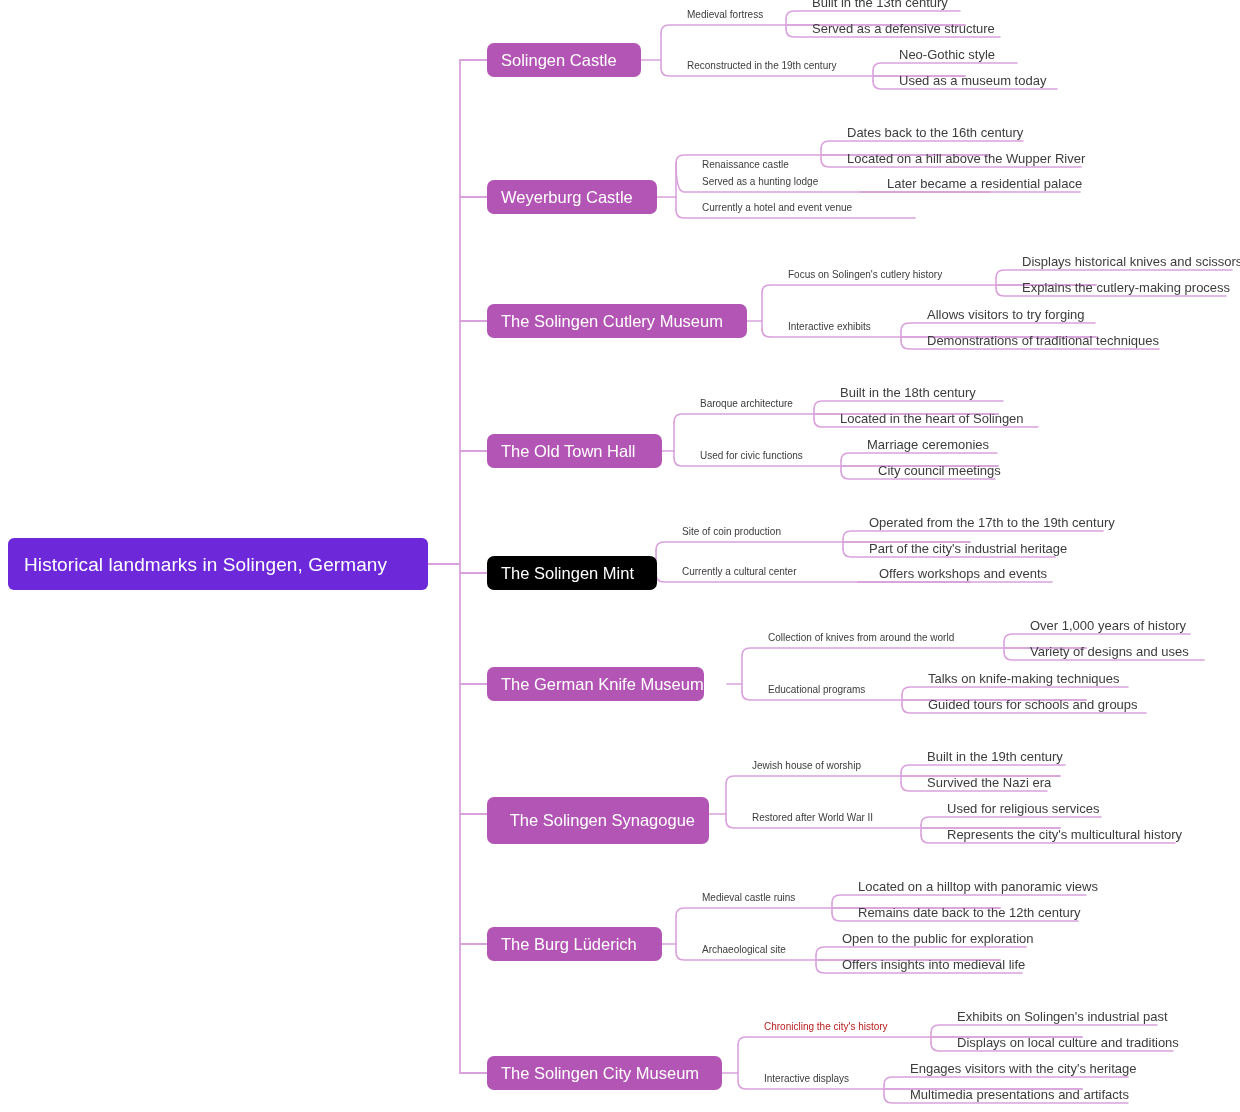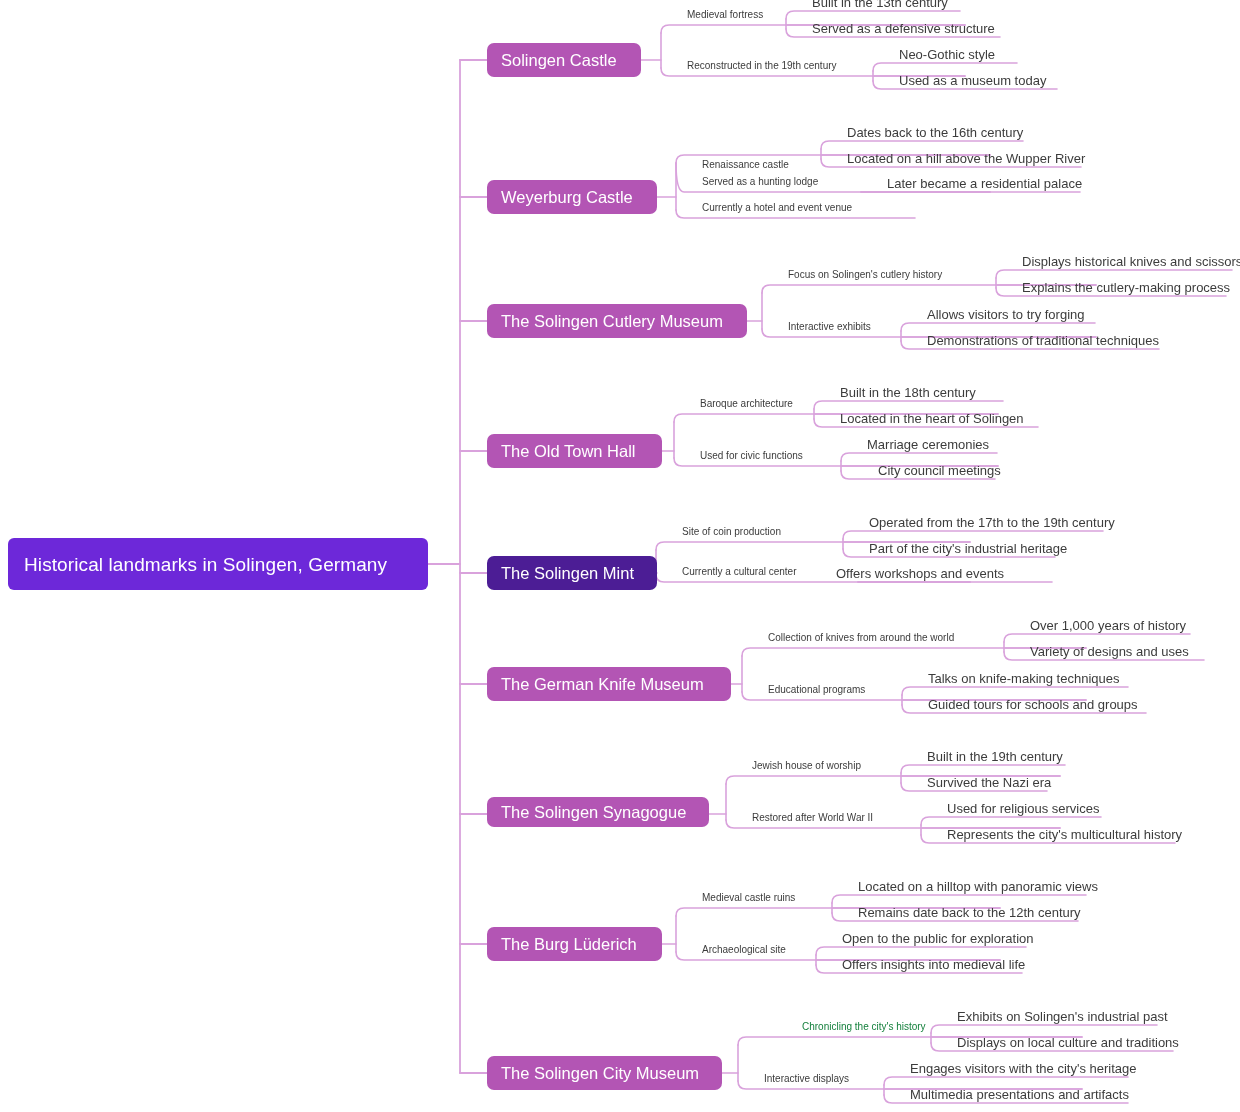--- a/index.html
+++ b/index.html
@@ -207,58 +207,58 @@
       <div class="leaf l3" style="left: 927px; top: 334px; color: rgb(60, 60, 60);">Demonstrations of traditional techniques</div>
       <div class="l1-node" style="left: 487px; top: 434px; width: 175px; height: 34px; background: rgb(179, 85, 180);">
         <span>The Old Town Hall</span>
       </div>
       <div class="leaf l2" style="left: 700px; top: 399px; color: rgb(60, 60, 60);">Baroque architecture</div>
       <div class="leaf l3" style="left: 840px; top: 386px; color: rgb(60, 60, 60);">Built in the 18th century</div>
       <div class="leaf l3" style="left: 840px; top: 412px; color: rgb(60, 60, 60);">Located in the heart of Solingen</div>
       <div class="leaf l2" style="left: 700px; top: 451px; color: rgb(60, 60, 60);">Used for civic functions</div>
       <div class="leaf l3" style="left: 867px; top: 438px; color: rgb(60, 60, 60);">Marriage ceremonies</div>
       <div class="leaf l3" style="left: 867px; top: 464px; color: rgb(60, 60, 60); margin-left: 11px;">City council meetings</div>
-      <div class="l1-node" style="left: 487px; top: 556px; width: 170px; height: 34px; background: #4c1d95;">
+      <div class="l1-node" style="left: 487px; top: 556px; width: 170px; height: 34px; background: #000000;">
         <span>The Solingen Mint</span>
       </div>
       <div class="leaf l2" style="left: 682px; top: 527px; color: rgb(60, 60, 60);">Site of coin production</div>
       <div class="leaf l3" style="left: 869px; top: 516px; color: rgb(60, 60, 60);">Operated from the 17th to the 19th century</div>
       <div class="leaf l3" style="left: 869px; top: 542px; color: rgb(60, 60, 60);">Part of the city's industrial heritage</div>
       <div class="leaf l2" style="left: 682px; top: 567px; color: rgb(60, 60, 60);">Currently a cultural center</div>
-      <div class="leaf l3" style="left: 836px; top: 567px; color: rgb(60, 60, 60); text-align: center;">Offers workshops and events</div>
-      <div class="l1-node" style="left: 487px; top: 667px; width: 244px; height: 34px; background: rgb(179, 85, 180);">
+      <div class="leaf l3" style="left: 879px; top: 567px; color: rgb(60, 60, 60); text-align: center;">Offers workshops and events</div>
+      <div class="l1-node" style="left: 487px; top: 667px; width: 217px; height: 34px; background: rgb(179, 85, 180);">
         <span>The German Knife Museum</span>
       </div>
       <div class="leaf l2" style="left: 768px; top: 633px; color: rgb(60, 60, 60);">Collection of knives from around the world</div>
       <div class="leaf l3" style="left: 1030px; top: 619px; color: rgb(60, 60, 60);">Over 1,000 years of history</div>
       <div class="leaf l3" style="left: 1030px; top: 645px; color: rgb(60, 60, 60);">Variety of designs and uses</div>
       <div class="leaf l2" style="left: 768px; top: 685px; color: rgb(60, 60, 60);">Educational programs</div>
       <div class="leaf l3" style="left: 928px; top: 672px; color: rgb(60, 60, 60);">Talks on knife-making techniques</div>
       <div class="leaf l3" style="left: 928px; top: 698px; color: rgb(60, 60, 60);">Guided tours for schools and groups</div>
-      <div class="l1-node" style="left: 487px; top: 797px; width: 222px; height: 30px; background: rgb(179, 85, 180);">
+      <div class="l1-node" style="left: 487px; top: 797px; width: 222px; height: 47px; background: rgb(179, 85, 180); justify-content: flex-end;">
         <span>The Solingen Synagogue</span>
       </div>
       <div class="leaf l2" style="left: 752px; top: 761px; color: rgb(60, 60, 60);">Jewish house of worship</div>
       <div class="leaf l3" style="left: 927px; top: 750px; color: rgb(60, 60, 60);">Built in the 19th century</div>
       <div class="leaf l3" style="left: 927px; top: 776px; color: rgb(60, 60, 60);">Survived the Nazi era</div>
       <div class="leaf l2" style="left: 752px; top: 813px; color: rgb(60, 60, 60);">Restored after World War II</div>
       <div class="leaf l3" style="left: 947px; top: 802px; color: rgb(60, 60, 60);">Used for religious services</div>
       <div class="leaf l3" style="left: 947px; top: 828px; color: rgb(60, 60, 60);">Represents the city's multicultural history</div>
       <div class="l1-node" style="left: 487px; top: 927px; width: 175px; height: 34px; background: rgb(179, 85, 180); text-align: center;">
         <span>The Burg Lüderich</span>
       </div>
       <div class="leaf l2" style="left: 702px; top: 893px; color: rgb(60, 60, 60);">Medieval castle ruins</div>
       <div class="leaf l3" style="left: 858px; top: 880px; color: rgb(60, 60, 60);">Located on a hilltop with panoramic views</div>
       <div class="leaf l3" style="left: 858px; top: 906px; color: rgb(60, 60, 60);">Remains date back to the 12th century</div>
       <div class="leaf l2" style="left: 702px; top: 945px; color: rgb(60, 60, 60);">Archaeological site</div>
       <div class="leaf l3" style="left: 842px; top: 932px; color: rgb(60, 60, 60);">Open to the public for exploration</div>
       <div class="leaf l3" style="left: 842px; top: 958px; color: rgb(60, 60, 60);">Offers insights into medieval life</div>
       <div class="l1-node" style="left: 487px; top: 1056px; width: 235px; height: 34px; background: rgb(179, 85, 180);">
         <span>The Solingen City Museum</span>
       </div>
-      <div class="leaf l2" style="left: 764px; top: 1022px; color: #15803d; margin-left: 38px;">Chronicling the city's history</div>
+      <div class="leaf l2" style="left: 764px; top: 1022px; color: #b91c1c;">Chronicling the city's history</div>
       <div class="leaf l3" style="left: 957px; top: 1010px; color: rgb(60, 60, 60); text-align: center;">Exhibits on Solingen's industrial past</div>
       <div class="leaf l3" style="left: 957px; top: 1036px; color: rgb(60, 60, 60);">Displays on local culture and traditions</div>
       <div class="leaf l2" style="left: 764px; top: 1074px; color: rgb(60, 60, 60);">Interactive displays</div>
       <div class="leaf l3" style="left: 910px; top: 1062px; color: rgb(60, 60, 60);">Engages visitors with the city's heritage</div>
       <div class="leaf l3" style="left: 910px; top: 1088px; color: rgb(60, 60, 60);">Multimedia presentations and artifacts</div>
     </div>
 </div>
 
 </body></html>

